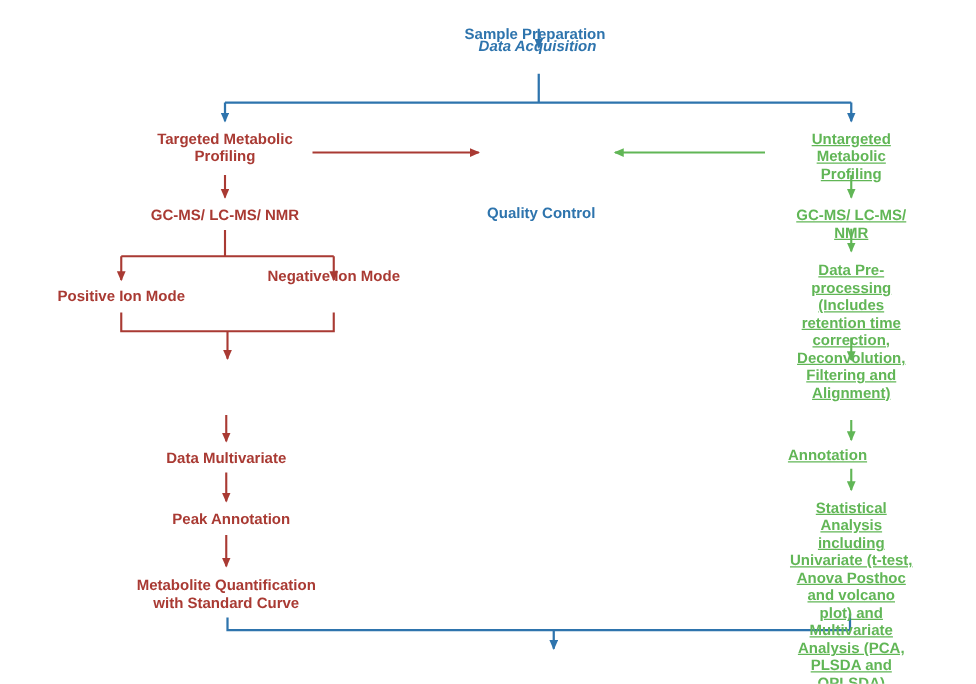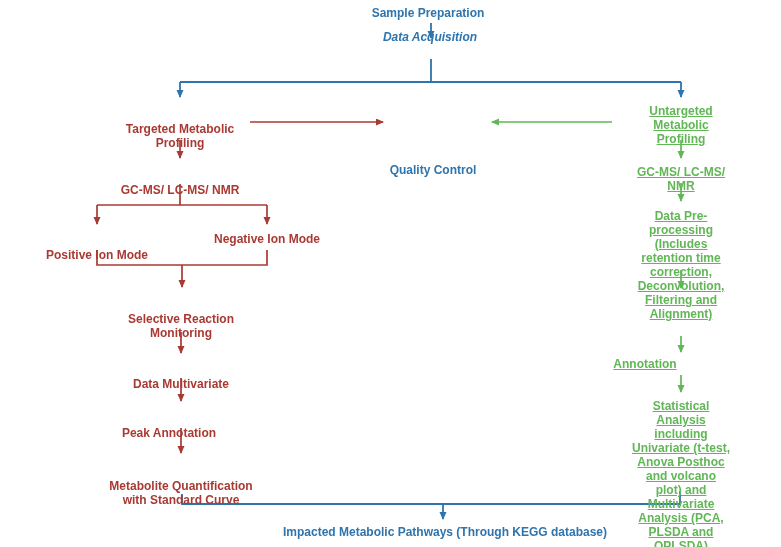--- a/index.html
+++ b/index.html
@@ -29,21 +29,21 @@
     position: absolute;
     transform: translateX(-50%);
     text-align: center;
     font-weight: bold;
     font-size: 12px;
     line-height: 14px;
     white-space: pre-line;
     letter-spacing: 0px;
   }
   .blue  { color: var(--c-blue); }
-  .red   { color: var(--c-red); margin-top: 18px; }
+  .red   { color: var(--c-red); }
   .green { color: var(--c-green); text-decoration: underline; }
   .stroke-blue  { stroke: var(--c-blue);  fill: none; stroke-width: 1.8; }
   .stroke-red   { stroke: var(--c-red);   fill: none; stroke-width: 1.7; }
   .stroke-green { stroke: var(--c-green); fill: none; stroke-width: 1.7; }
   .fill-blue  { fill: var(--c-blue); }
   .fill-red   { fill: var(--c-red); }
   .fill-green { fill: var(--c-green); }
 </style>
 </head>
 <body>
@@ -82,48 +82,45 @@
     <path class="stroke-red" d="M181,428 L181,453" marker-end="url(#arrow-red)"></path>
 
     <path class="stroke-green" d="M612,122 L492,122" marker-end="url(#arrow-green)"></path>
     <path class="stroke-green" d="M681,140 L681,158" marker-end="url(#arrow-green)"></path>
     <path class="stroke-green" d="M681,183 L681,201" marker-end="url(#arrow-green)"></path>
     <path class="stroke-green" d="M681,270 L681,288" marker-end="url(#arrow-green)"></path>
     <path class="stroke-green" d="M681,336 L681,352" marker-end="url(#arrow-green)"></path>
     <path class="stroke-green" d="M681,375 L681,392" marker-end="url(#arrow-green)"></path>
   </svg>
 
-  <div class="node blue" style="left:428px; top:6px;text-align:right;">Sample Preparation</div>
+  <div class="node blue" style="left:428px; top:20px;text-align:right;">Sample Preparation</div>
   <div class="node blue" style="left:430px; top:30px;font-style:italic;">Data Acquisition</div>
 
   <div class="node red" style="left:180px; top:104px;">Targeted Metabolic
 Profiling</div>
   <div class="node blue" style="left:433px; top:115px;margin-top:48px;">Quality Control</div>
   <div class="node green" style="left:681px; top:104px;">Untargeted Metabolic
 Profiling</div>
 
   <div class="node red" style="left:180px; top:165px;">GC-MS/ LC-MS/ NMR</div>
   <div class="node green" style="left:681px; top:165px;">GC-MS/ LC-MS/ NMR</div>
 
   <div class="node red" style="left:97px;  top:230px;text-align:center;">Positive Ion Mode</div>
   <div class="node red" style="left:267px; top:214px;">Negative Ion Mode</div>
 
-  <div class="node red" style="left:181px; top:294px;">Selective Reaction
-Monitoring</div>
   <div class="node red" style="left:181px; top:359px;">Data Multivariate</div>
-  <div class="node red" style="left:169px; top:408px;">Peak Annotation</div>
+  <div class="node red" style="left:185px; top:408px;">Peak Annotation</div>
   <div class="node green" style="left:681px; top:209px;">Data Pre-processing
 (Includes retention time
 correction, Deconvolution,
 Filtering and Alignment)</div>
 
   <div class="node red" style="left:181px; top:461px;">Metabolite Quantification
 with Standard Curve</div>
-  <div class="node green" style="left:645px; top:357px;">Annotation</div>
+  <div class="node green" style="left:662px; top:357px;">Annotation</div>
   <div class="node green" style="left:681px; top:399px;">Statistical Analysis
 including Univariate (t-test,
 Anova Posthoc and volcano
 plot) and Multivariate
 Analysis (PCA, PLSDA and
 OPLSDA)</div>
 
-  <div class="node blue" style="left:445px; top:525px;">Impacted Metabolic Pathways (Through KEGG database)</div>
 </div>
 
 </body></html>

